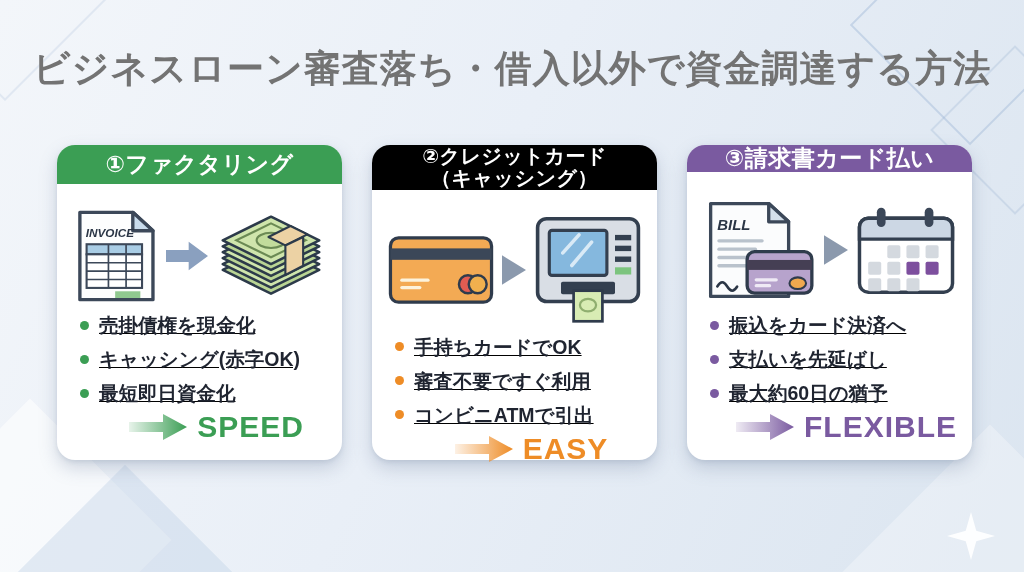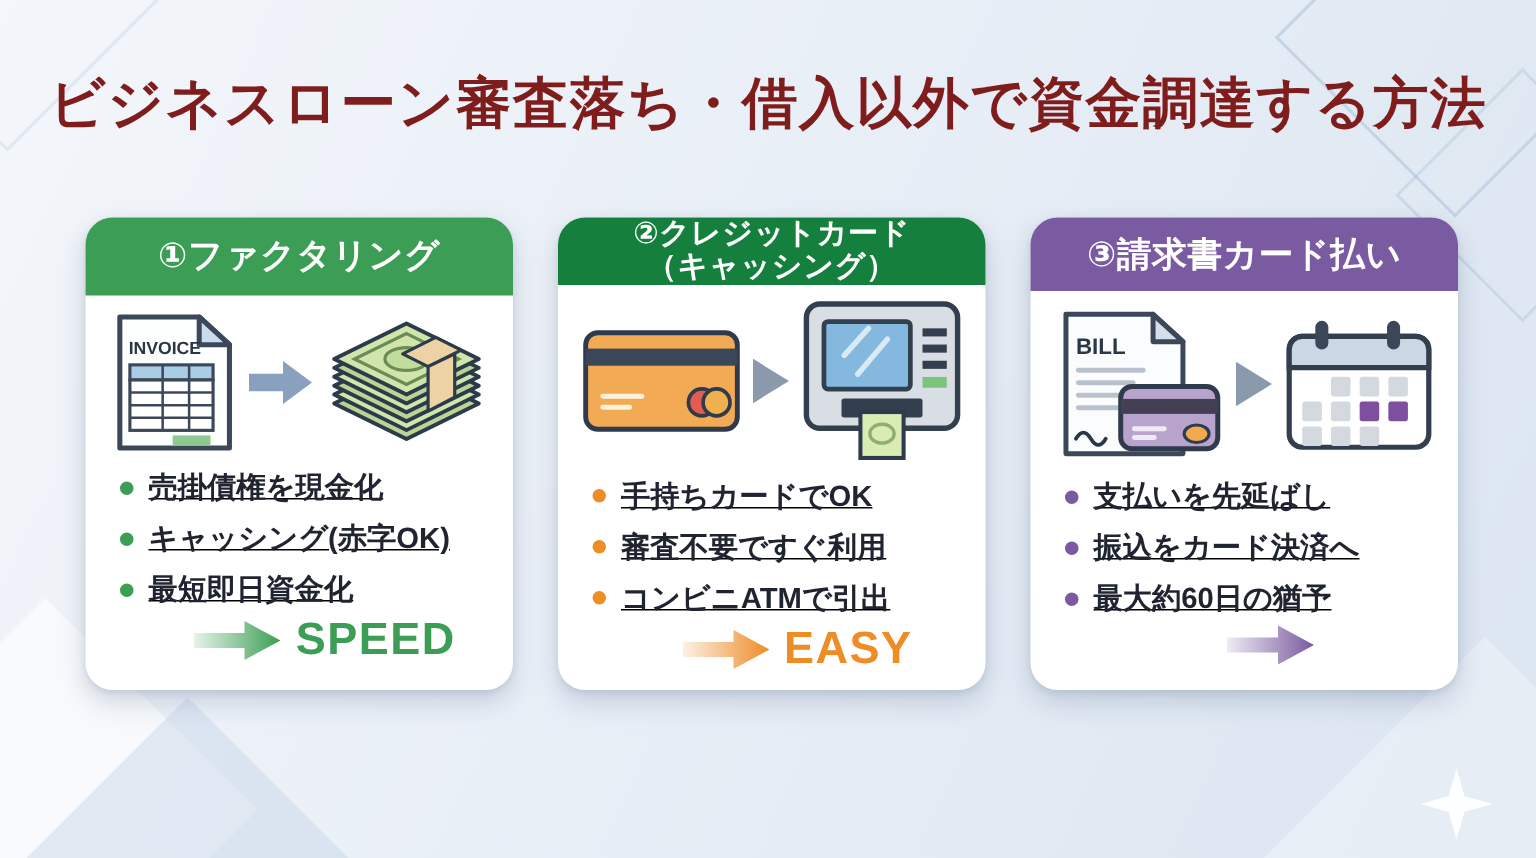--- a/index.html
+++ b/index.html
@@ -19,42 +19,43 @@
   .f2{ width:170px;height:170px; left:40px; top:500px; background:rgba(190,207,230,.38); }
   .f3{ width:220px;height:220px; left:880px; top:470px; background:rgba(255,255,255,.30); }
   .sparkle{
     position:absolute; width:48px; height:48px; left:947px; top:512px;
     background:rgba(255,255,255,.92);
     clip-path:polygon(50% 0%, 61% 39%, 100% 50%, 61% 61%, 50% 100%, 39% 61%, 0% 50%, 39% 39%);
   }
   
   .title{
     position:absolute; left:0; top:44px; width:1024px;
-    text-align:center; font-size:37px; font-weight:800; color:#7f1d1d;
+    text-align:center; font-size:37px; font-weight:800; color:#737373;
     letter-spacing:1px;
   }
   
   .card{
     position:absolute; top:145px; width:285px; height:315px;
     background:#ffffff; border-radius:18px;
     box-shadow:0 8px 18px rgba(100,120,150,.28), 0 2px 4px rgba(100,120,150,.15);
     display:flex; flex-direction:column;
   }
   .card1{ left:57px; } .card2{ left:372px; } .card3{ left:687px; }
   .card-header{
     height:71px; border-radius:18px 18px 0 0;
     display:flex; flex-direction:column; align-items:center; justify-content:center;
     color:#fff; font-weight:800; font-size:23px; line-height:1.12; letter-spacing:.5px;
   }
   .card1 .card-header{ background:#3b9e54; }
-  .card2 .card-header{ background:#15803d; font-size:20px; }
+  .card2 .card-header{ background:#000000; font-size:20px; }
   .card3 .card-header{ background:#7a5aa0;justify-content:center; }
   .illu{
     height:146px; display:flex; align-items:center; justify-content:center; gap:8px;
-    padding-top:6px;
+    padding-top:22px;
+    font-style:italic;
   }
   .bullets{ list-style:none; padding:2px 0 0 23px;text-decoration:underline; }
   .bullets li{
     display:flex; align-items:center; gap:10px;
     font-size:19.5px; font-weight:700; color:#1f2430; line-height:34px;
     white-space:nowrap;
   }
   .dot{ width:9px; height:9px; border-radius:50%; flex:0 0 9px; }
   .card1 .dot{ background:#3b9e54; }
   .card2 .dot{ background:#ee8c26; }
@@ -245,35 +246,36 @@
       </g>
       <g fill="#7d4f9e">
         <rect x="58" y="66" width="15" height="15" rx="2"></rect>
           <rect x="80" y="66" width="15" height="15" rx="2"></rect>
       </g>
     </svg>
   </div>
   <ul class="bullets">
     <li>
         <span class="dot"></span>
+        <span>振込をカード決済へ</span>
+      </li>
+    <li>
+        <span class="dot"></span>
         <span>支払いを先延ばし</span>
-      </li>
-    <li>
-        <span class="dot"></span>
-        <span>振込をカード決済へ</span>
       </li>
     <li>
         <span class="dot"></span>
         <span>最大約60日の猶予</span>
       </li>
   </ul>
   <div class="keyword-row">
     <svg width="58" height="28" viewBox="0 0 58 28">
       <defs>
           <linearGradient id="gPurple" x1="0" y1="0" x2="1" y2="0">
         <stop offset="0" stop-color="#7a5aa0" stop-opacity="0.12"></stop>
             <stop offset="1" stop-color="#7a5aa0"></stop>
       </linearGradient>
         </defs>
       <polygon points="0,9 34,9 34,1 58,14 34,27 34,19 0,19" fill="url(#gPurple)"></polygon>
     </svg>
+    <span class="keyword">FLEXIBLE</span>
   </div>
 </section>
 
 </body></html>

